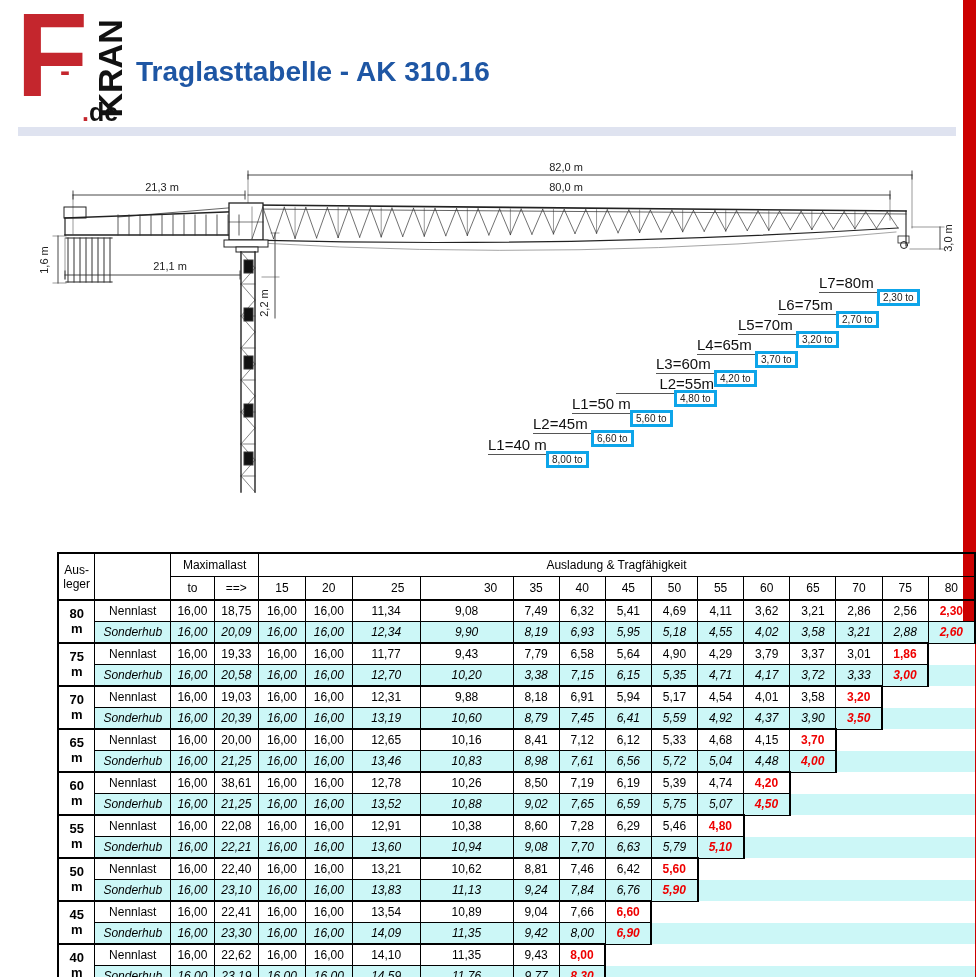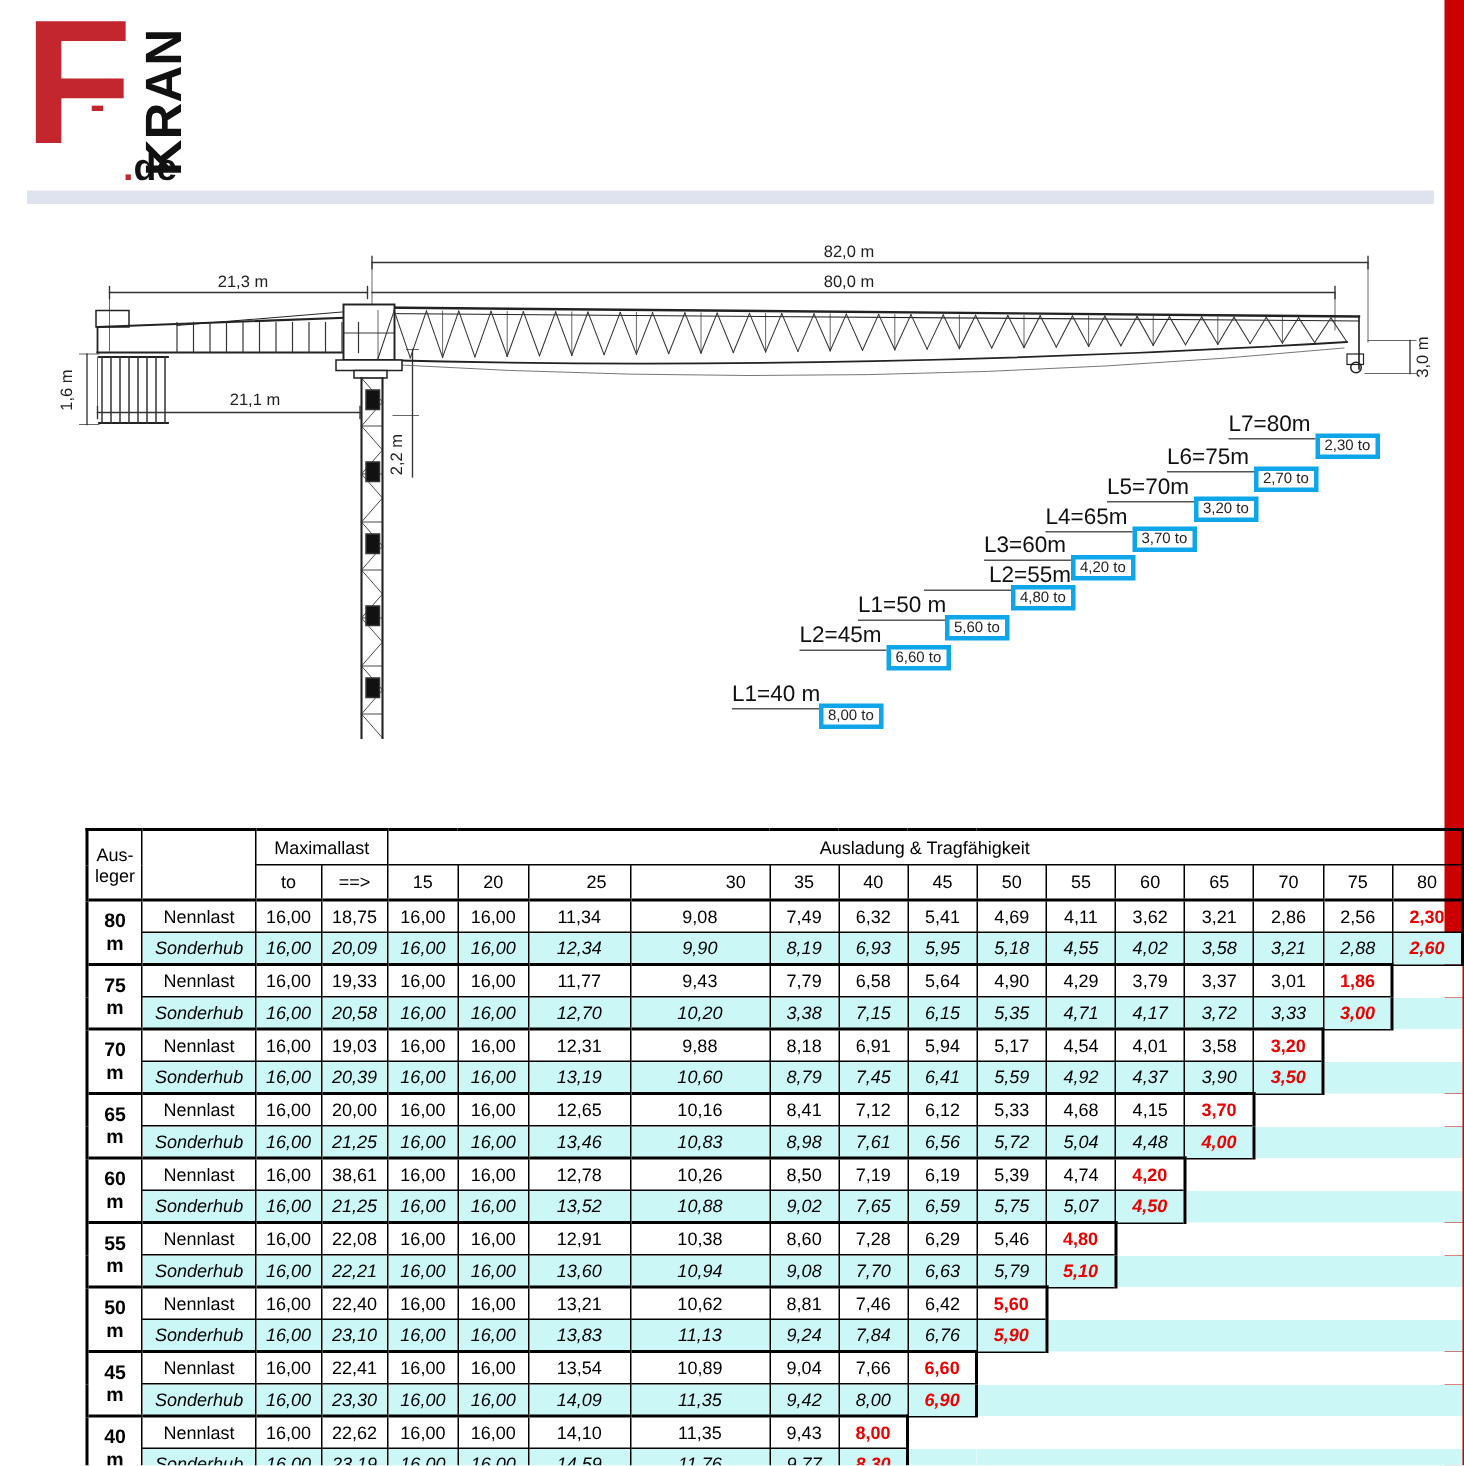--- a/index.html
+++ b/index.html
@@ -46,20 +46,21 @@
 <body>
 
 <div class="page">
 
   <div class="logo">
     <span class="logo-f">F</span>
     <span class="logo-hyphen">-</span>
     <span class="logo-kran">KRAN</span>
     <span class="logo-de"><span class="dot">.</span><span>de</span></span>
   </div>
+  <div class="page-title">Traglasttabelle - AK 310.16</div>
   <div class="divider"></div>
   <div class="redbar"></div>
 
   <div class="diagram">
     <svg id="crane-svg" width="960" height="352" viewBox="0 0 960 352" font-family="Liberation Sans, sans-serif" font-size="11" fill="#222" stroke-linecap="square">
 
       <g stroke="#333" stroke-width="0.9">
         <line x1="248" y1="27" x2="912" y2="27"></line>
           <line x1="248" y1="23" x2="248" y2="31"></line>
           <line x1="912" y1="23" x2="912" y2="31"></line>
@@ -243,21 +244,21 @@
           <line x1="74" y1="90" x2="74" y2="134" stroke-width="1"></line>
           <line x1="80" y1="90" x2="80" y2="134" stroke-width="1"></line>
           <line x1="86" y1="90" x2="86" y2="134" stroke-width="1"></line>
           <line x1="92" y1="90" x2="92" y2="134" stroke-width="1"></line>
           <line x1="98" y1="90" x2="98" y2="134" stroke-width="1"></line>
           <line x1="104" y1="90" x2="104" y2="134" stroke-width="1"></line>
           <line x1="110" y1="90" x2="110" y2="134" stroke-width="1"></line>
         </g>
     </svg>
     <div id="steps">
-        <div class="step" style="left: 488px; top: 288px; margin-top: 18px;"><span class="step-label">L1=40 m</span><div class="step-cap">8,00 to</div></div>
+        <div class="step" style="left: 488px; top: 288px;"><span class="step-label">L1=40 m</span><div class="step-cap">8,00 to</div></div>
         <div class="step" style="left: 533px; top: 267px;"><span class="step-label">L2=45m</span><div class="step-cap">6,60 to</div></div>
         <div class="step" style="left: 572px; top: 247px;"><span class="step-label">L1=50 m</span><div class="step-cap">5,60 to</div></div>
         <div class="step" style="left: 616px; top: 227px; text-align: right;"><span class="step-label">L2=55m</span><div class="step-cap">4,80 to</div></div>
         <div class="step" style="left: 656px; top: 207px;"><span class="step-label">L3=60m</span><div class="step-cap">4,20 to</div></div>
         <div class="step" style="left: 697px; top: 188px;"><span class="step-label">L4=65m</span><div class="step-cap">3,70 to</div></div>
         <div class="step" style="left: 738px; top: 168px;"><span class="step-label">L5=70m</span><div class="step-cap">3,20 to</div></div>
         <div class="step" style="left: 778px; top: 148px;"><span class="step-label">L6=75m</span><div class="step-cap">2,70 to</div></div>
         <div class="step" style="left: 819px; top: 126px;"><span class="step-label">L7=80m</span><div class="step-cap">2,30 to</div></div>
       </div>
   </div>

